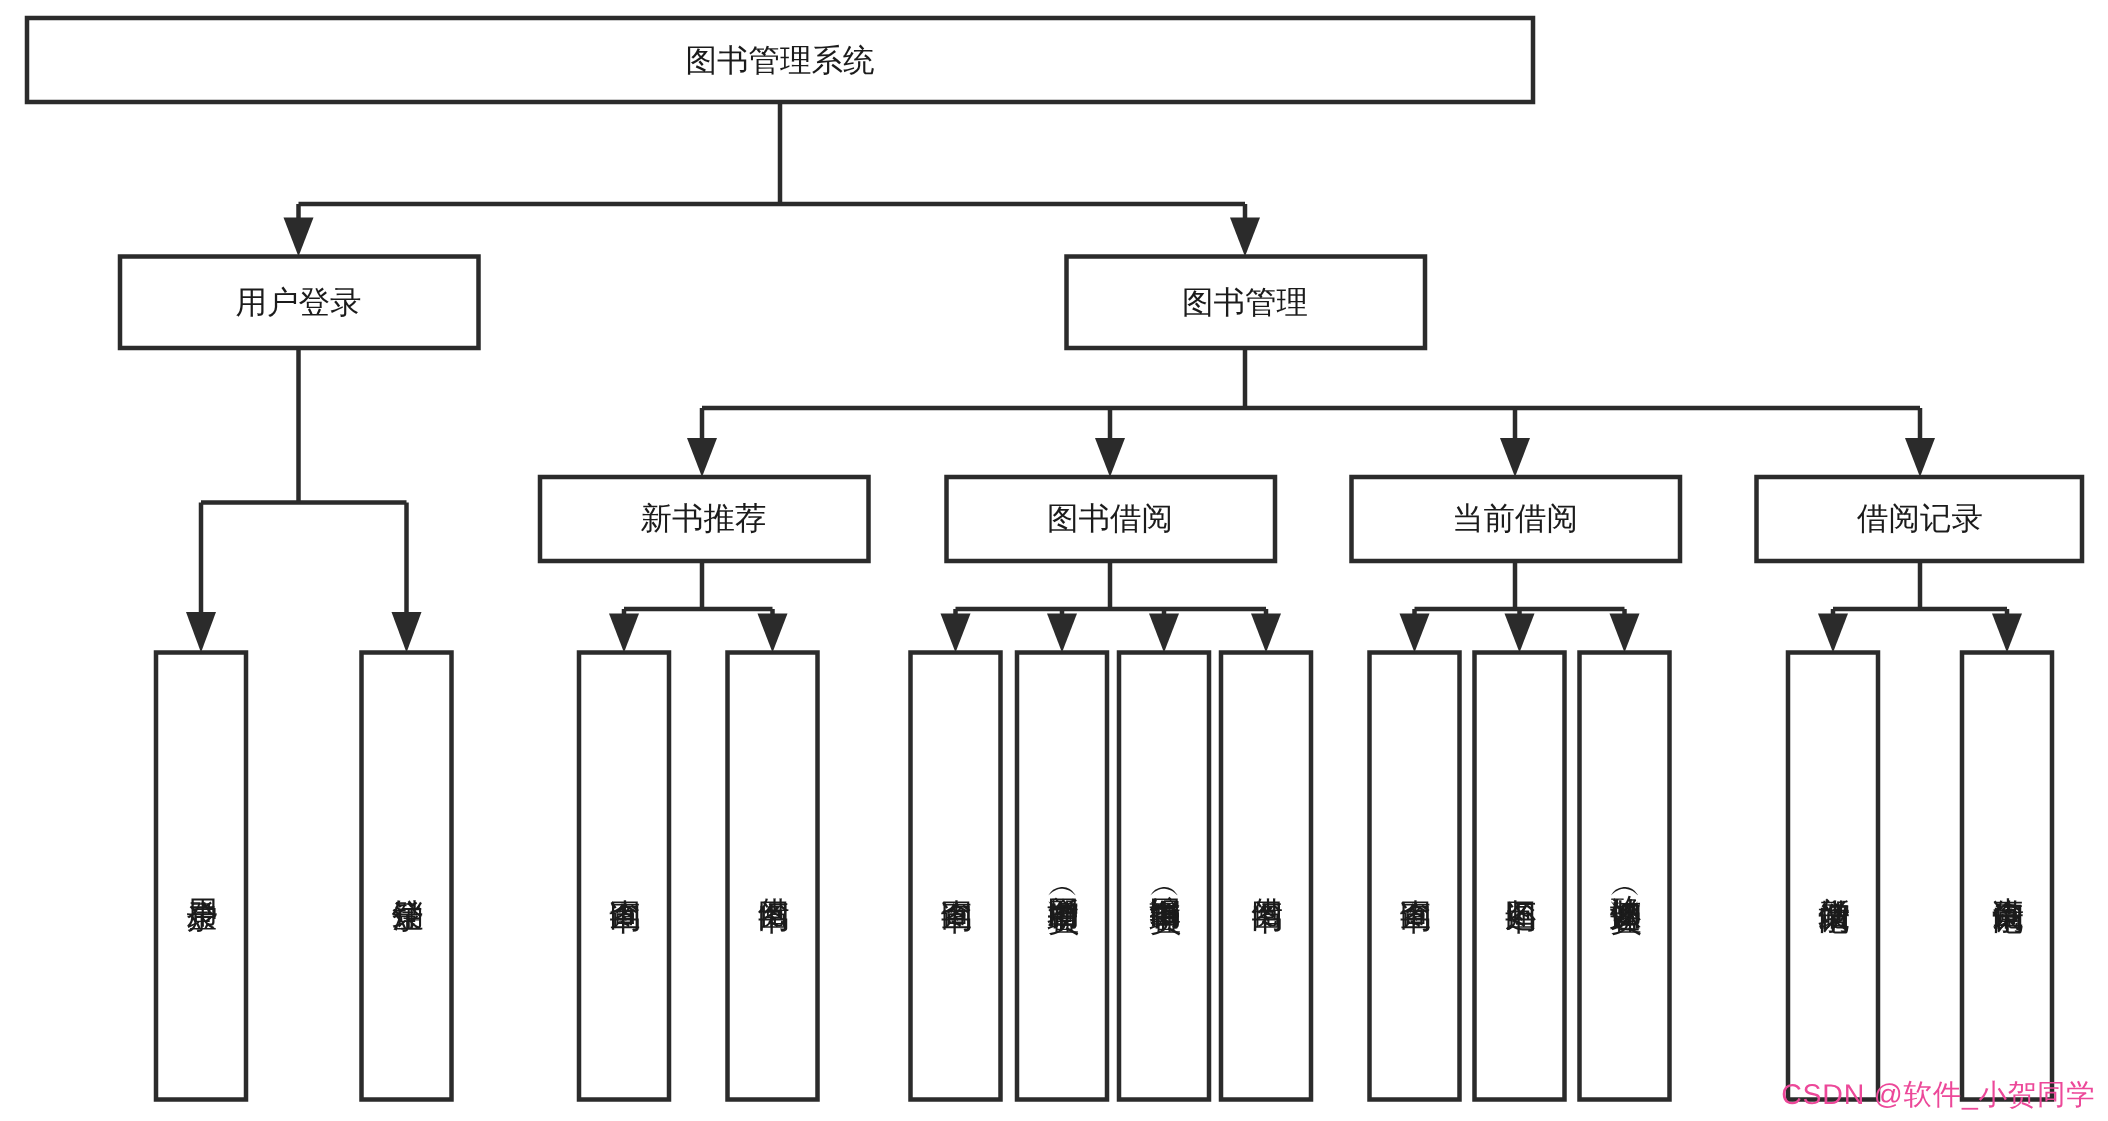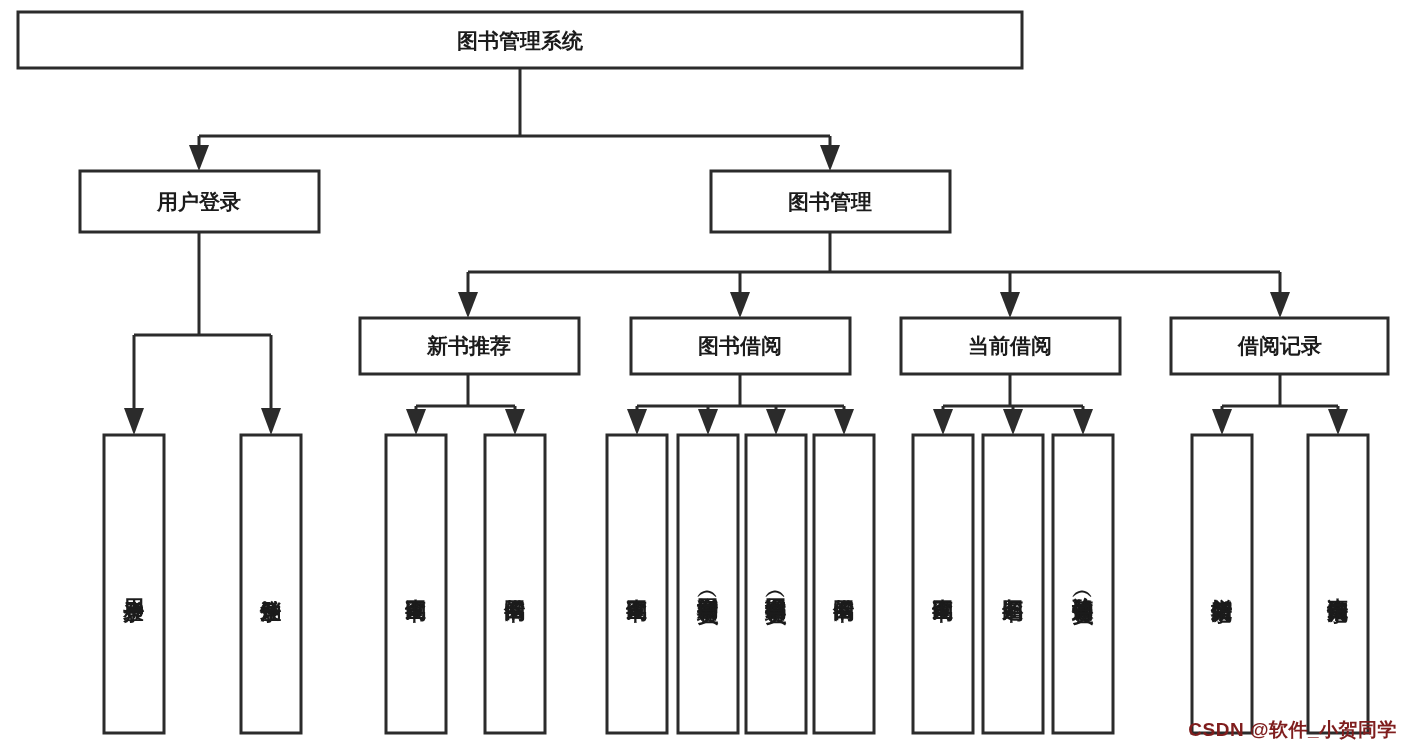--- a/index.html
+++ b/index.html
@@ -11,21 +11,20 @@
     width: 1405px;
     height: 747px;
     font-family: "Liberation Sans", sans-serif;
     overflow: hidden;
   }
   #diagram-root {
     position: relative;
     width: 1405px;
     height: 747px;
     background: #ffffff;
-    font-weight: bold;
   }
   svg.flow {
     position: absolute;
     left: 0;
     top: 0;
     width: 1405px;
     height: 747px;
   }
   .node-box {
     fill: #ffffff;
@@ -64,21 +63,21 @@
     text-align: center;
     white-space: nowrap;
     pointer-events: none;
   }
   .watermark {
     position: absolute;
     right: 8px;
     bottom: 4px;
     font-family: "Liberation Sans", sans-serif;
     font-size: 19px;
-    color: #7f1d1d;
+    color: #ec4899;
     white-space: nowrap;
     letter-spacing: 0.5px;
   }
 </style>
 </head>
 <body>
 
 <div id="diagram-root">
 
   <svg class="flow" viewBox="0 0 1405 747">

